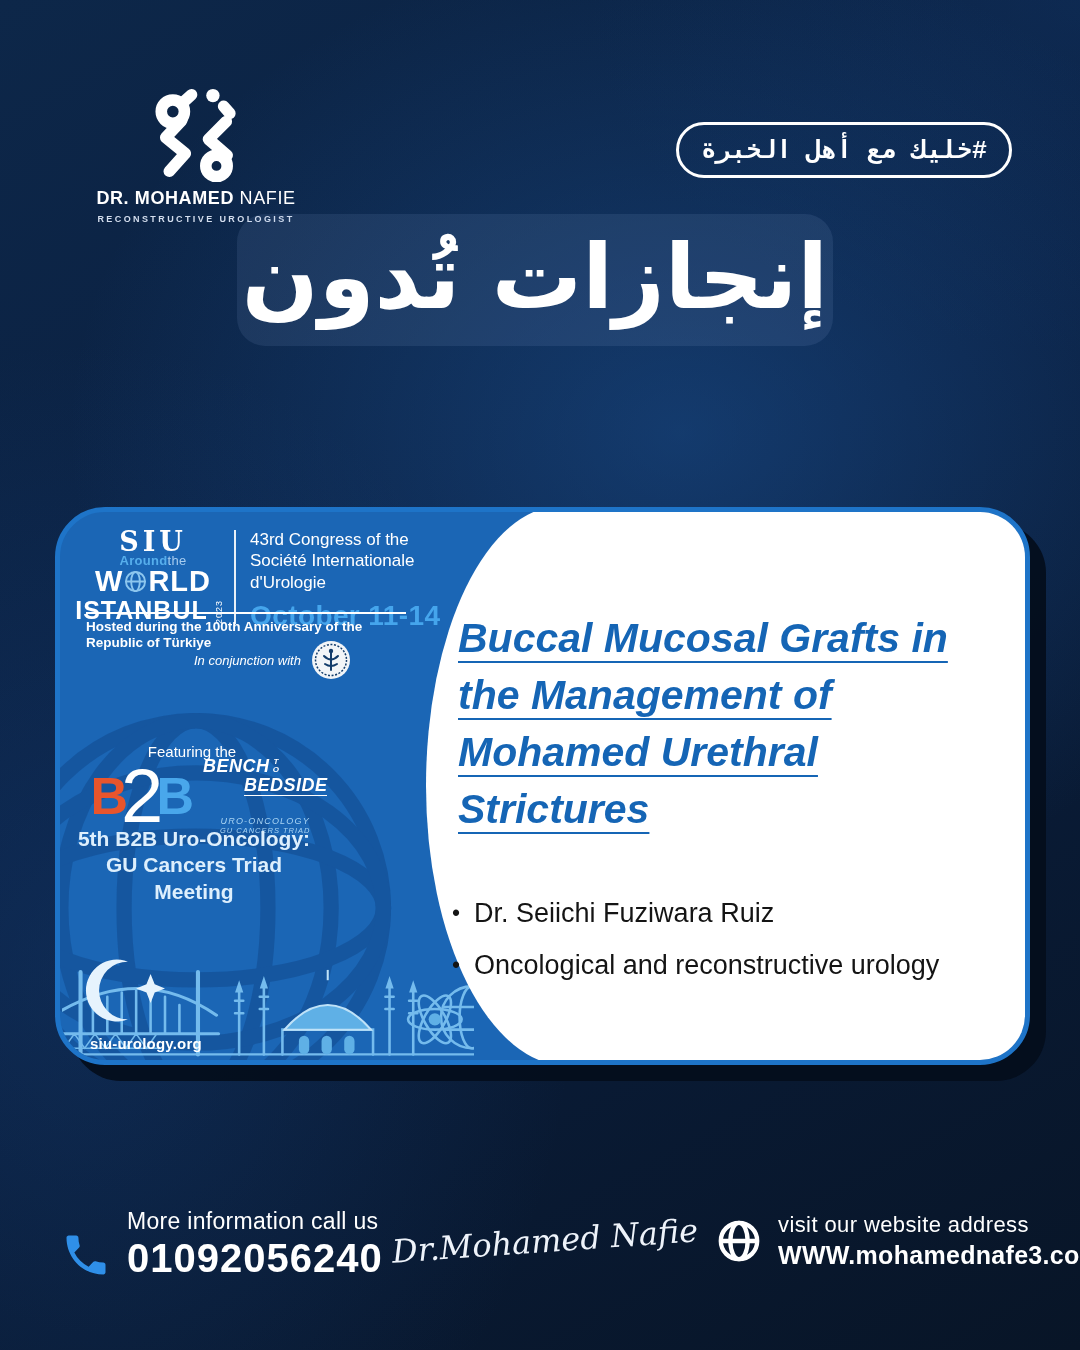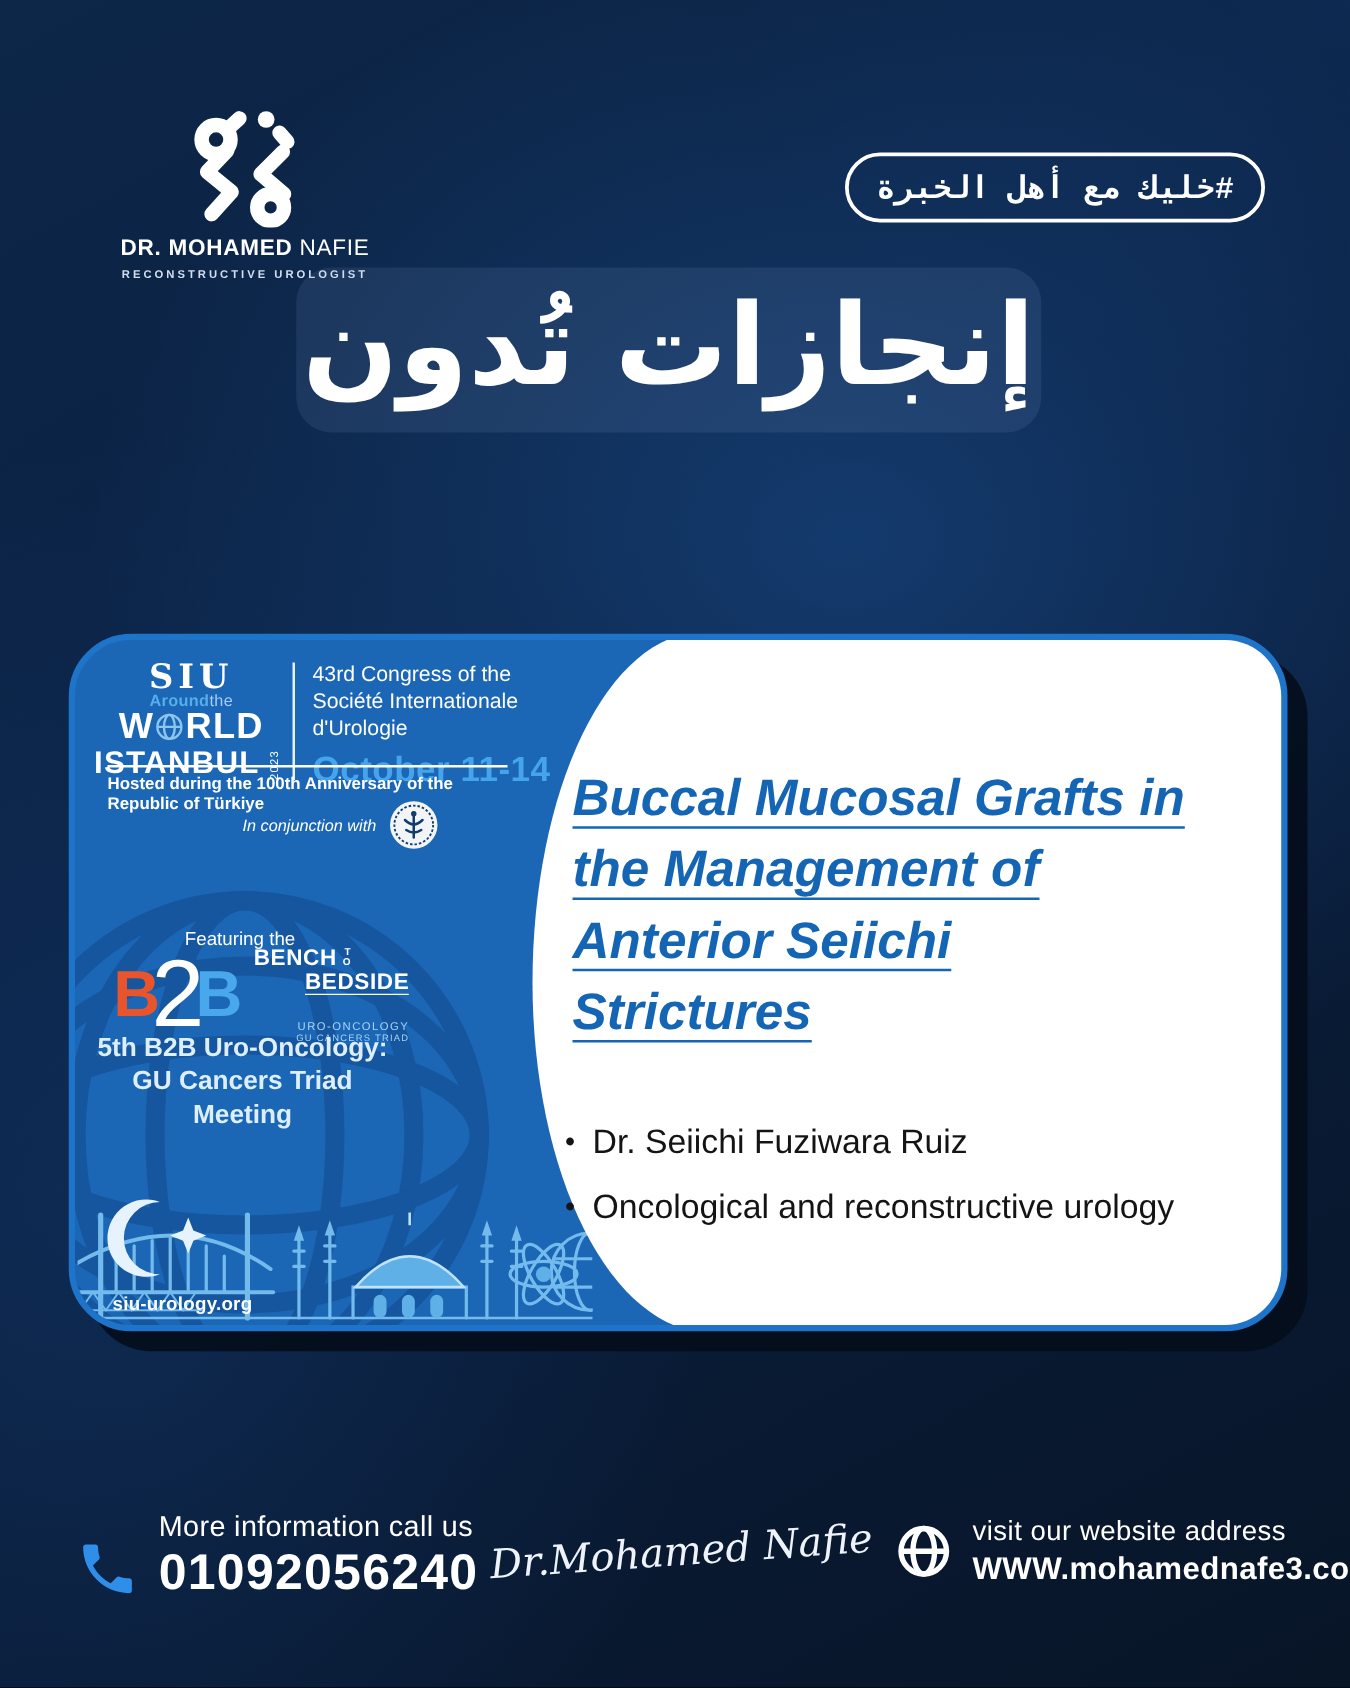--- a/index.html
+++ b/index.html
@@ -58,21 +58,21 @@
   .conj-row{position:absolute;left:134px;top:128px;display:flex;align-items:center;gap:10px;}
   .conj{font-size:13px;font-style:italic;font-weight:500;}
   .seal{width:40px;height:40px;}
   
   .featuring{position:absolute;left:28px;top:231px;width:208px;text-align:center;font-size:15px;font-weight:500;}
   .b2b{position:absolute;left:34px;top:248px;width:230px;height:72px;display:flex;align-items:center;justify-content:center;}
   .b2b-letters{display:flex;align-items:center;line-height:1;}
   .bO{color:#e8552c;font-size:52px;font-weight:900;}
   .b2{color:#fff;font-size:76px;font-weight:300;margin:0 -7px;z-index:1;}
   .bB{color:#49a7eb;font-size:52px;font-weight:900;}
-  .b2b-text{margin-left:9px;text-align:right;}
+  .b2b-text{margin-left:9px;text-align:center;font-style:italic;}
   .bench-row{display:flex;align-items:center;gap:2px;}
   .bench,.bedside{font-size:18px;font-weight:800;letter-spacing:.5px;line-height:1.05;}
   .to{font-size:8px;font-weight:700;width:9px;line-height:.9;word-break:break-all;margin-bottom:2px;}
   .bedside{display:inline-block;border-bottom:1.5px solid #fff;padding-bottom:0;margin-left:41px;}
   .b2b-sub1{font-size:9px;color:#a8d4f4;letter-spacing:1.2px;margin-top:20px;}
   .b2b-sub2{font-size:7.5px;color:#a8d4f4;letter-spacing:1px;}
   .meeting{position:absolute;left:6px;top:314px;width:256px;text-align:center;color:#ddeffd;
     font-size:21px;font-weight:600;line-height:1.25;}
   .siu-site{position:absolute;left:30px;top:523px;font-size:15px;font-weight:700;letter-spacing:.2px;}
   
@@ -242,21 +242,21 @@
     <div class="meeting">
       <div>5th B2B Uro-Oncology:</div>
       <div>GU Cancers Triad Meeting</div>
     </div>
 
     <div class="siu-site">siu-urology.org</div>
 
     <div class="pres-title">
       <div><span class="u">Buccal Mucosal Grafts in</span></div>
       <div><span class="u">the Management of</span></div>
-      <div><span class="u">Anterior Seiichi</span></div>
+      <div><span class="u">Mohamed Urethral</span></div>
       <div><span class="u">Strictures</span></div>
     </div>
     <div class="bullets">
       <div class="bullet-row">
         <span class="dot">•</span>
         <span>Dr. Seiichi Fuziwara Ruiz</span>
       </div>
       <div class="bullet-row">
         <span class="dot">•</span>
         <span>Oncological and reconstructive urology</span>

